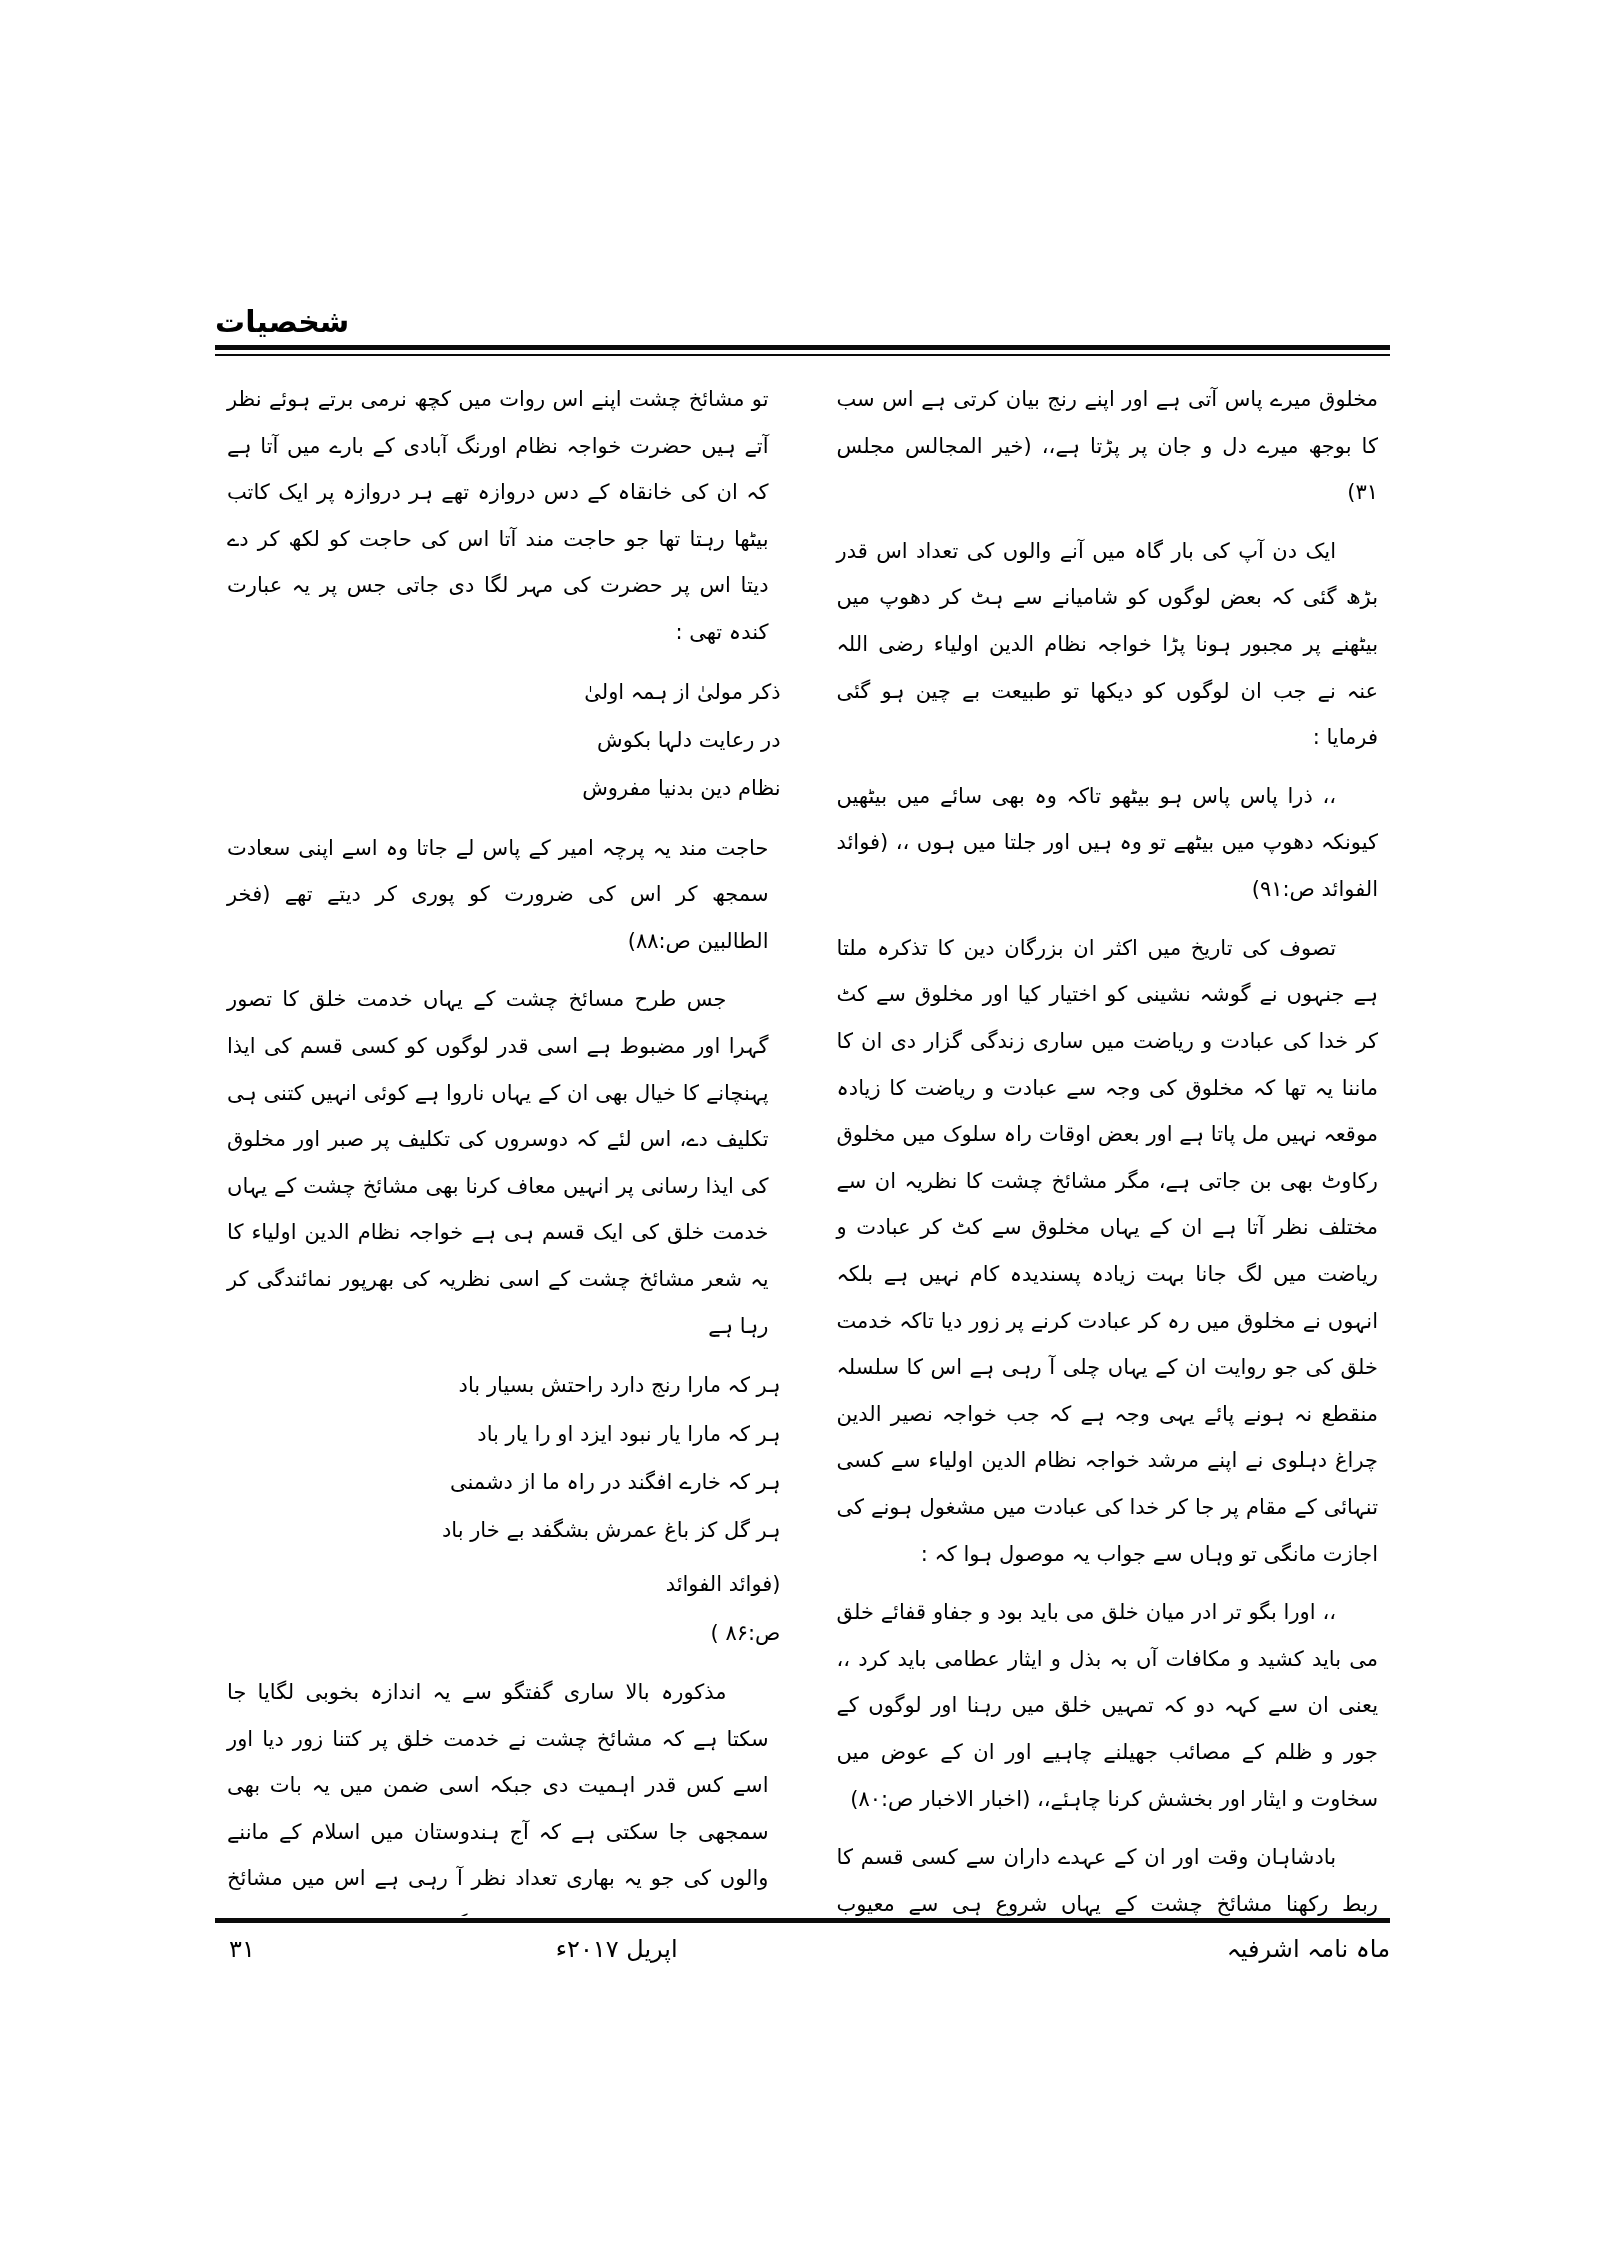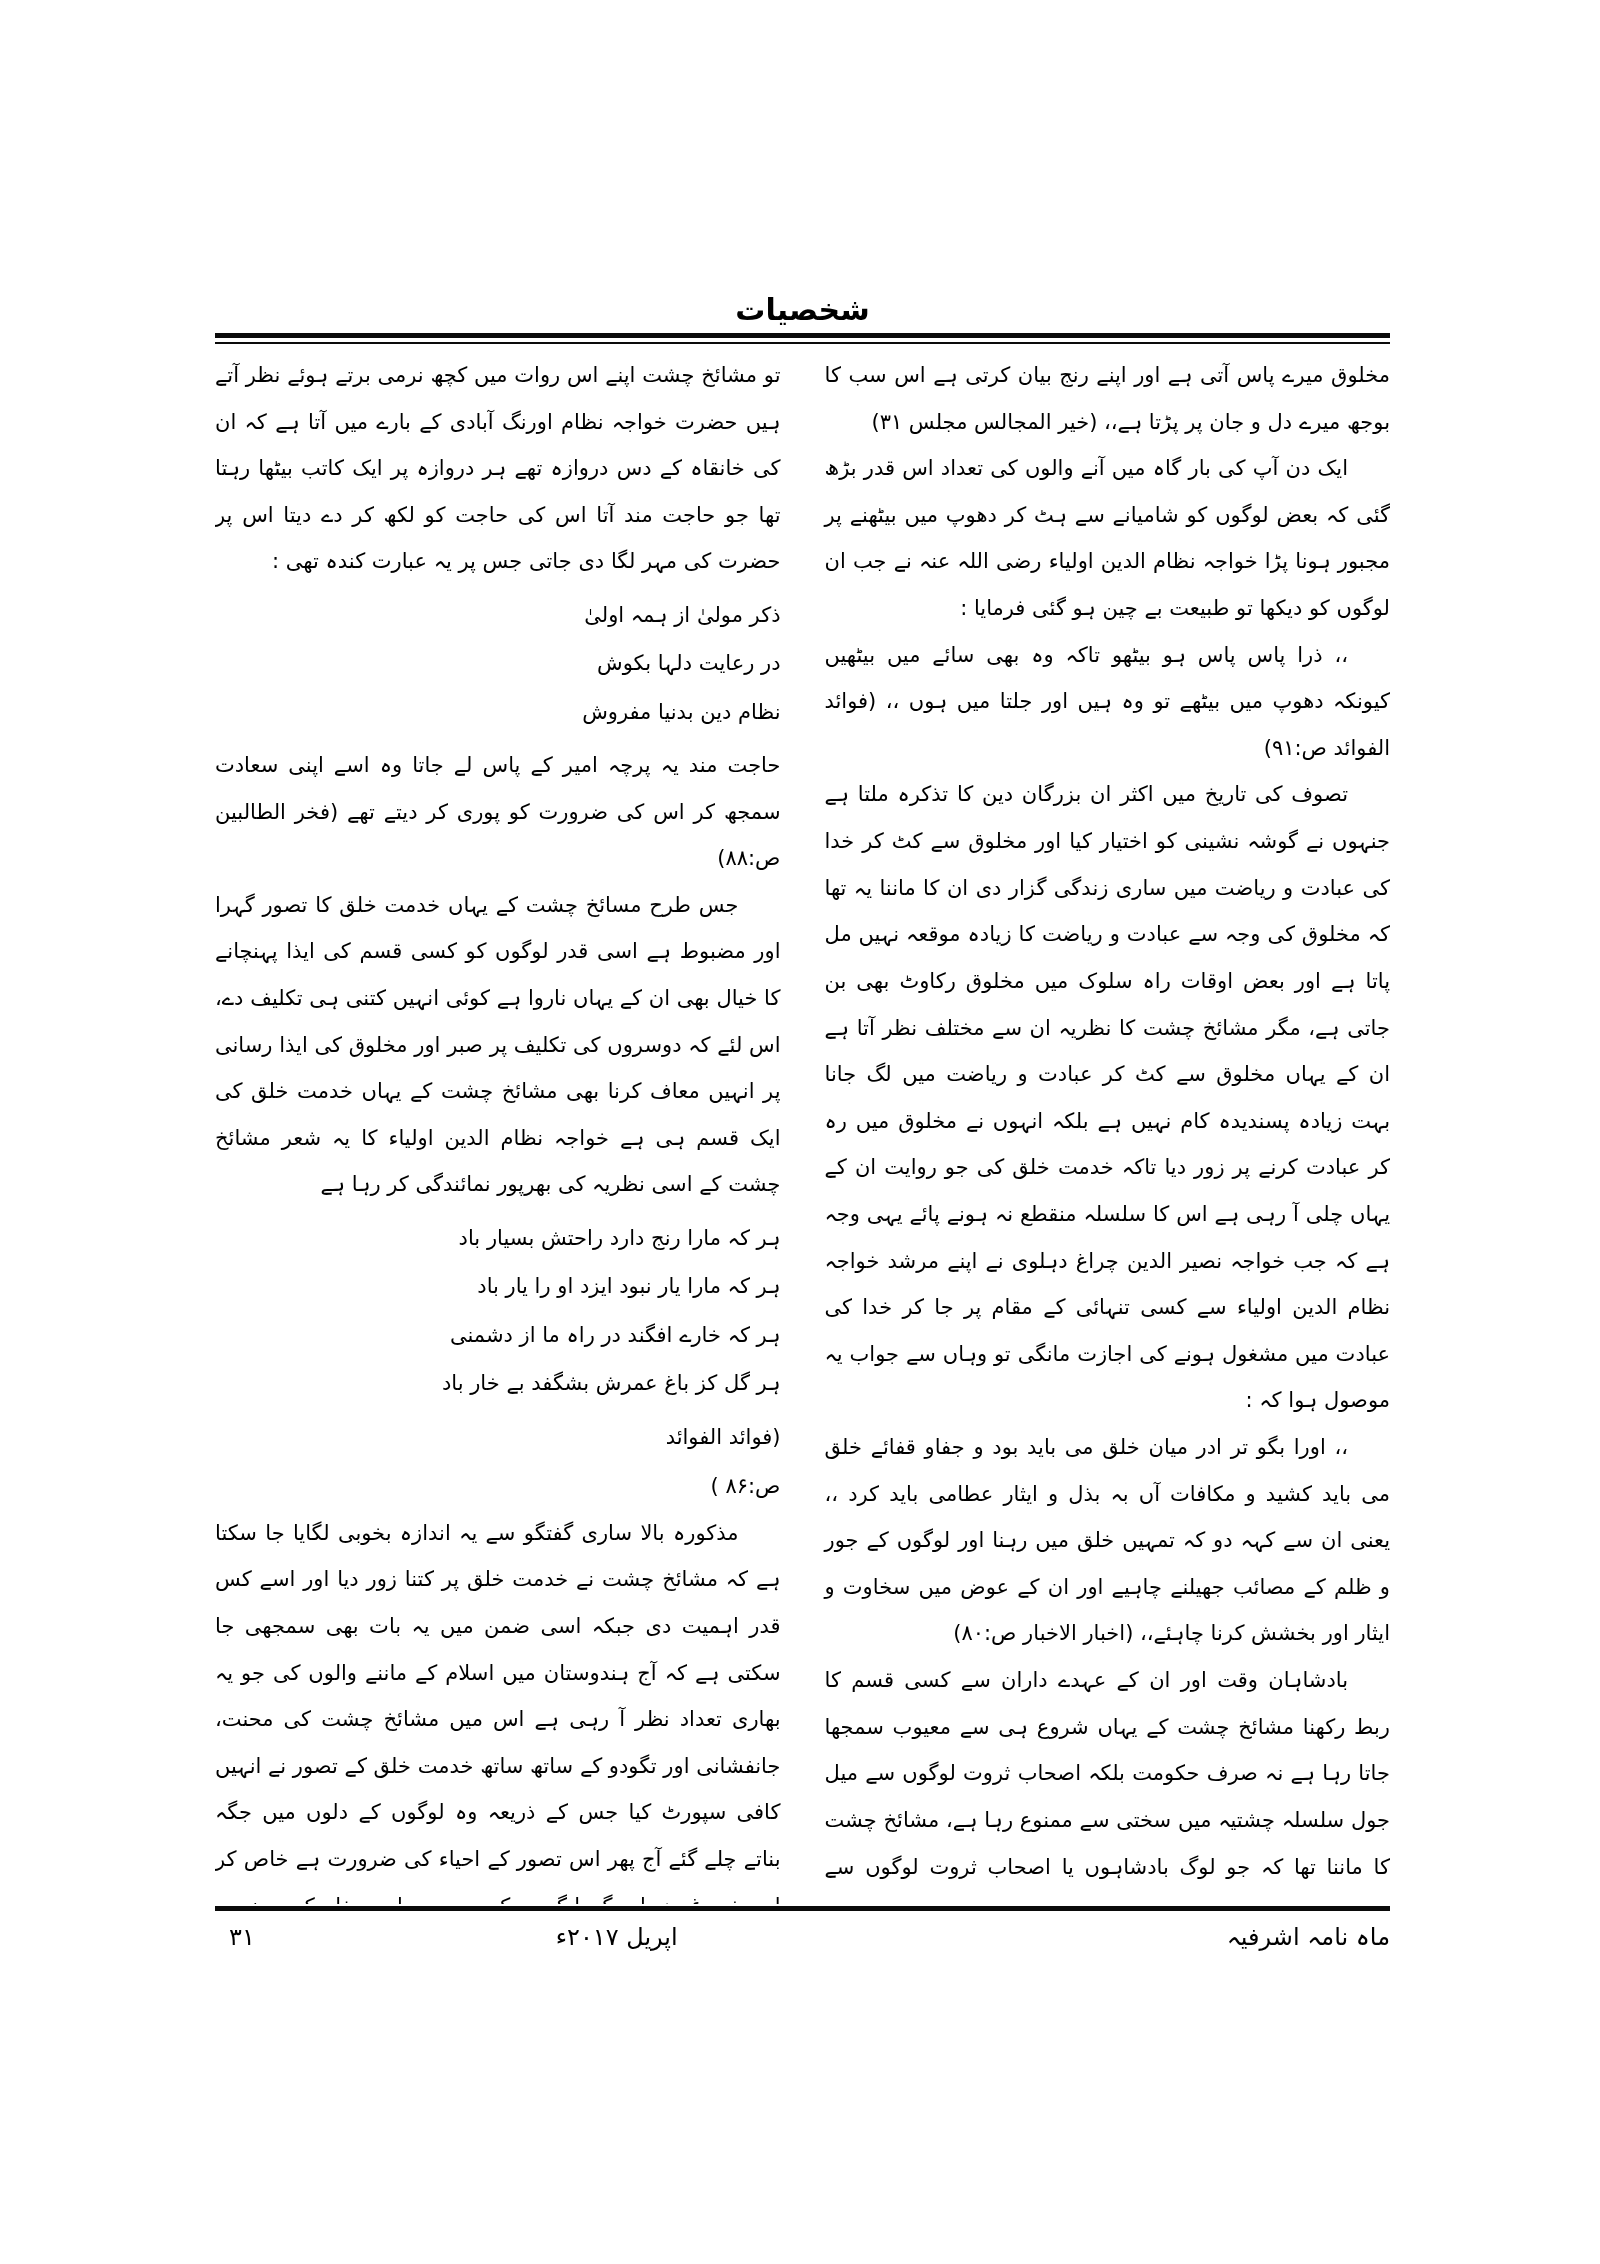--- a/index.html
+++ b/index.html
@@ -3,34 +3,34 @@
 <meta charset="utf-8">
 <style>
   html,body{margin:0;padding:0;background:#ffffff;}
   .page{
     width:1600px;height:2264px;background:#ffffff;color:#000;
     font-family:"DejaVu Sans",sans-serif;
     box-sizing:border-box;position:relative;
     padding:288px 210px 0 215px;
   }
   .page-title{
-    margin:4px 0 6px 0;text-align:center;
+    margin:16px 0 6px 0;
     font-size:30px;font-weight:bold;letter-spacing:1px;
   }
   .header-rule{
     height:4px;border-top:5px solid #0a0a0a;border-bottom:2px solid #0a0a0a;
   }
   .columns{
     display:flex;gap:44px;margin-top:8px;height:1552px;overflow:hidden;
   }
   .col{
     flex:1;font-size:21px;line-height:2.22;text-align:justify;
     text-align-last:auto;
   }
-  .col p{margin:0;text-indent:42px;}
+  .col p{margin:12px;text-indent:42px;}
   .col p.noindent{text-indent:0;}
   .verse{margin:6px 0;text-align:right;}
   .verse div{line-height:2.3;}
   .attribution{text-align:right;line-height:2.3;}
   .footer-rule{border-top:5px solid #0a0a0a;margin-top:2px;}
   .footer{
     position:relative;height:70px;font-size:24px;padding-top:12px;
   }
   .footer .f-magazine{position:absolute;right:0;top:12px;}
   .footer .f-date{position:absolute;left:29%;top:12px;}

